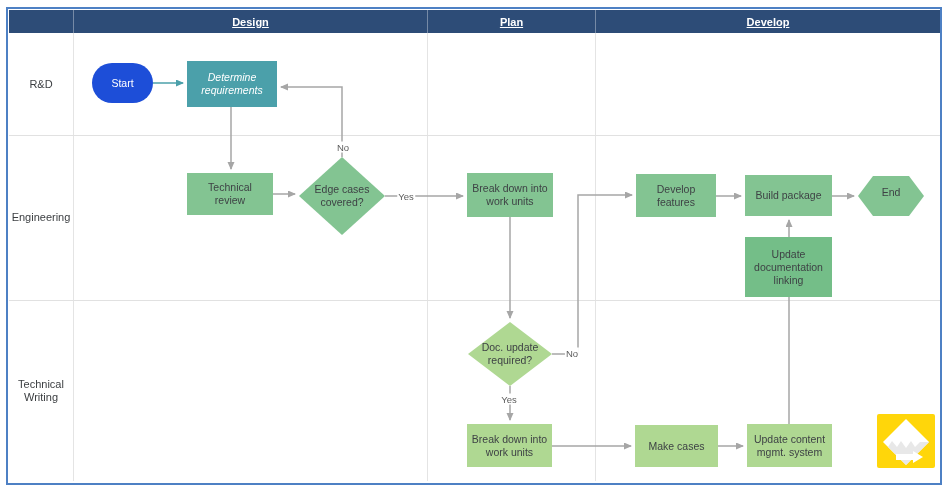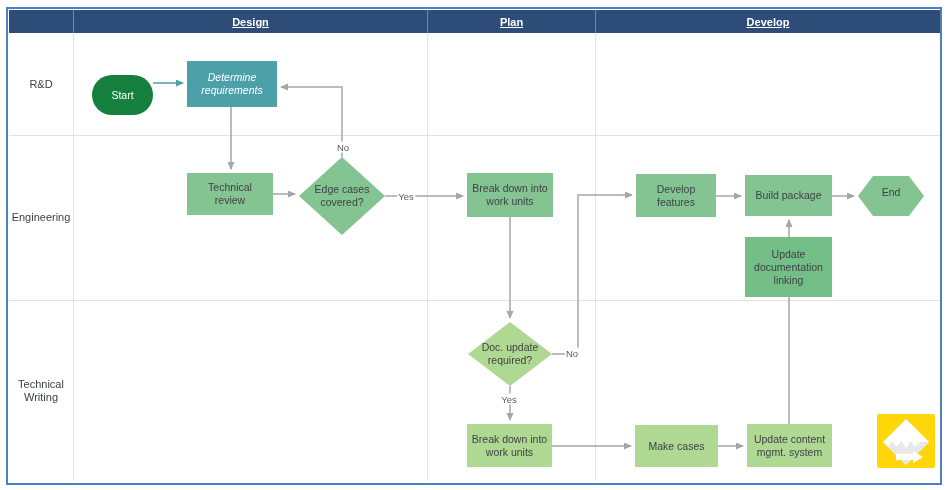--- a/index.html
+++ b/index.html
@@ -69,21 +69,21 @@
       <polyline points="510,386 510,420" fill="none" stroke="#A6A6A6" stroke-width="1.5" marker-end="url(#ah-arrow)"></polyline>
       <polyline points="552,446 631,446" fill="none" stroke="#A6A6A6" stroke-width="1.5" marker-end="url(#ah-arrow)"></polyline>
       <polyline points="718,446 743,446" fill="none" stroke="#A6A6A6" stroke-width="1.5" marker-end="url(#ah-arrow)"></polyline>
       <polyline points="789,424 789,287" fill="none" stroke="#A6A6A6" stroke-width="1.5" marker-end="url(#ah-arrow)"></polyline>
       <polyline points="789,237 789,220" fill="none" stroke="#A6A6A6" stroke-width="1.5" marker-end="url(#ah-arrow)"></polyline>
       <polyline points="716,196 741,196" fill="none" stroke="#A6A6A6" stroke-width="1.5" marker-end="url(#ah-arrow)"></polyline>
       <polyline points="832,196 854,196" fill="none" stroke="#A6A6A6" stroke-width="1.5" marker-end="url(#ah-arrow)"></polyline>
     </svg>
 
   <div id="nodes">
-      <div class="node stadium" style="left: 92px; top: 63px; width: 61px; height: 40px; background: #15803d; border-radius: 20px; margin-top: 12px;">
+      <div class="node stadium" style="left: 92px; top: 63px; width: 61px; height: 40px; background: #1d4ed8; border-radius: 20px;">
         <span class="node-label" style="color: rgb(255, 255, 255);">Start</span>
       </div>
       <div class="node rect" style="left: 187px; top: 61px; width: 90px; height: 46px; background: rgb(75, 160, 170);">
         <span class="node-label" style="color: rgb(255, 255, 255); font-style: italic;">Determine
 requirements</span>
       </div>
       <div class="node rect" style="left: 187px; top: 173px; width: 86px; height: 42px; background: rgb(131, 196, 146);">
         <span class="node-label" style="color: rgb(62, 66, 69);">Technical
 review</span>
       </div>

